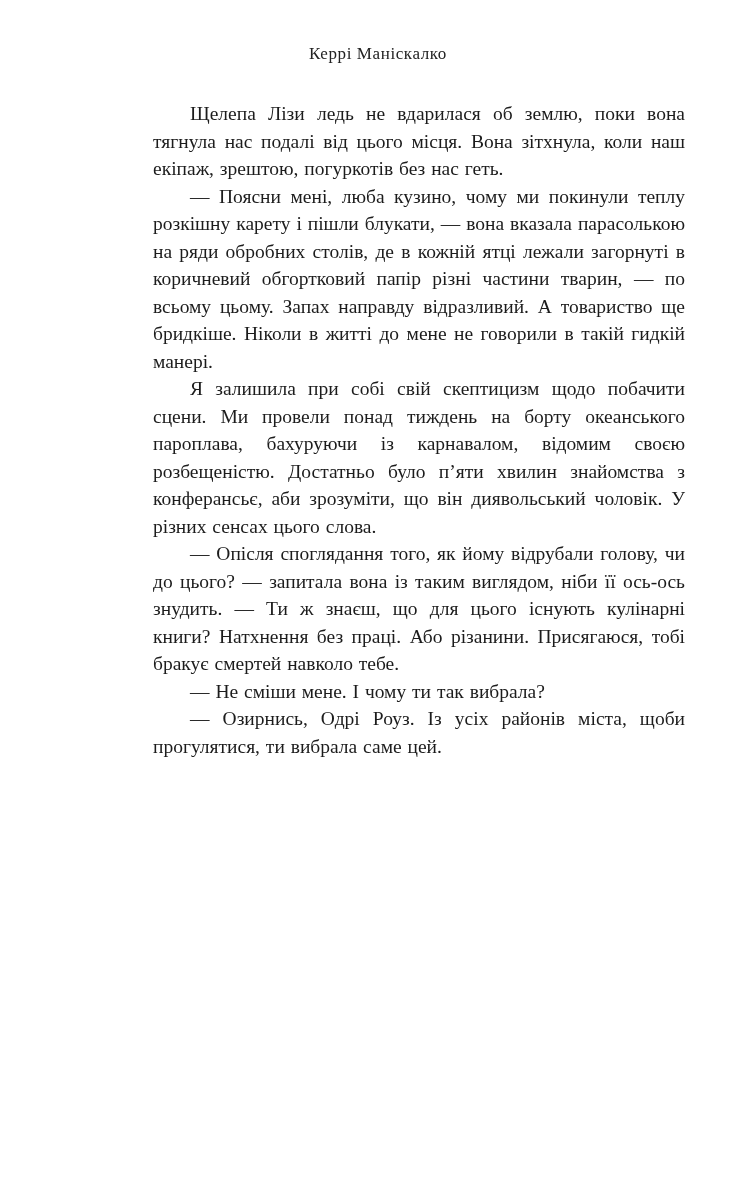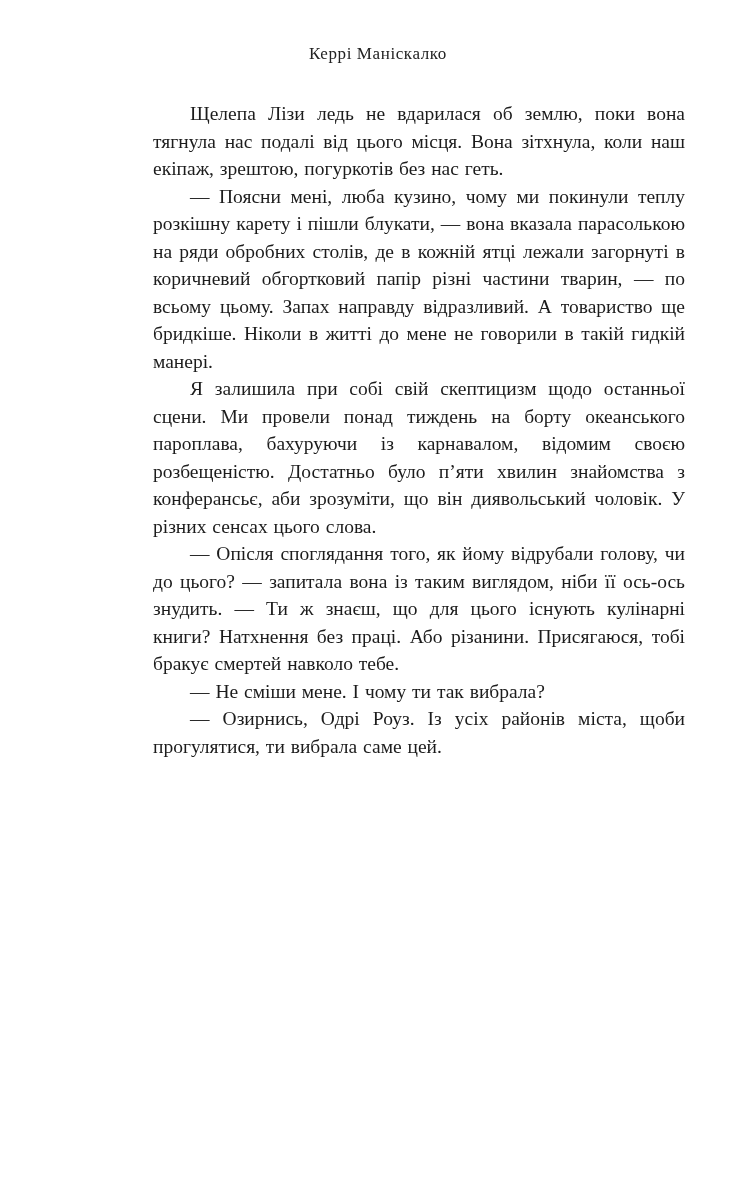--- a/index.html
+++ b/index.html
@@ -55,20 +55,20 @@
 </head>
 <body>
 
 <div class="page">
 
   <div class="running-header">Керрі Маніскалко</div>
 
   <div class="text-block">
     <p>Щелепа Лізи ледь не вдарилася об землю, поки вона тягнула нас подалі від цього місця. Вона зітхнула, коли наш екіпаж, зрештою, погуркотів без нас геть.</p>
     <p>— Поясни мені, люба кузино, чому ми покинули теплу розкішну карету і пішли блукати, — вона вказала парасолькою на ряди обробних столів, де в кожній ятці лежали загорнуті в коричневий обгортковий папір різні частини тварин, — по всьому цьому. Запах направду відразливий. А товариство ще бридкіше. Ніколи в житті до мене не говорили в такій гидкій манері.</p>
-    <p>Я залишила при собі свій скептицизм щодо останньої сцени. Ми провели понад тиждень на борту океанського пароплава, бахуруючи із карнавалом, відомим своєю розбещеністю. Достатньо було п’яти хвилин знайомства з конферансьє, аби зрозуміти, що він диявольський чоловік. У різних сенсах цього слова.</p>
+    <p>Я залишила при собі свій скептицизм щодо побачити сцени. Ми провели понад тиждень на борту океанського пароплава, бахуруючи із карнавалом, відомим своєю розбещеністю. Достатньо було п’яти хвилин знайомства з конферансьє, аби зрозуміти, що він диявольський чоловік. У різних сенсах цього слова.</p>
     <p>— Опісля споглядання того, як йому відрубали голову, чи до цього? — запитала вона із таким виглядом, ніби її ось-ось знудить. — Ти ж знаєш, що для цього існують кулінарні книги? Натхнення без праці. Або різанини. Присягаюся, тобі бракує смертей навколо тебе.</p>
     <p>— Не сміши мене. І чому ти так вибрала?</p>
     <p>— Озирнись, Одрі Роуз. Із усіх районів міста, щоби прогулятися, ти вибрала саме цей.</p>
   </div>
 
 
 </div>
 
 </body></html>

